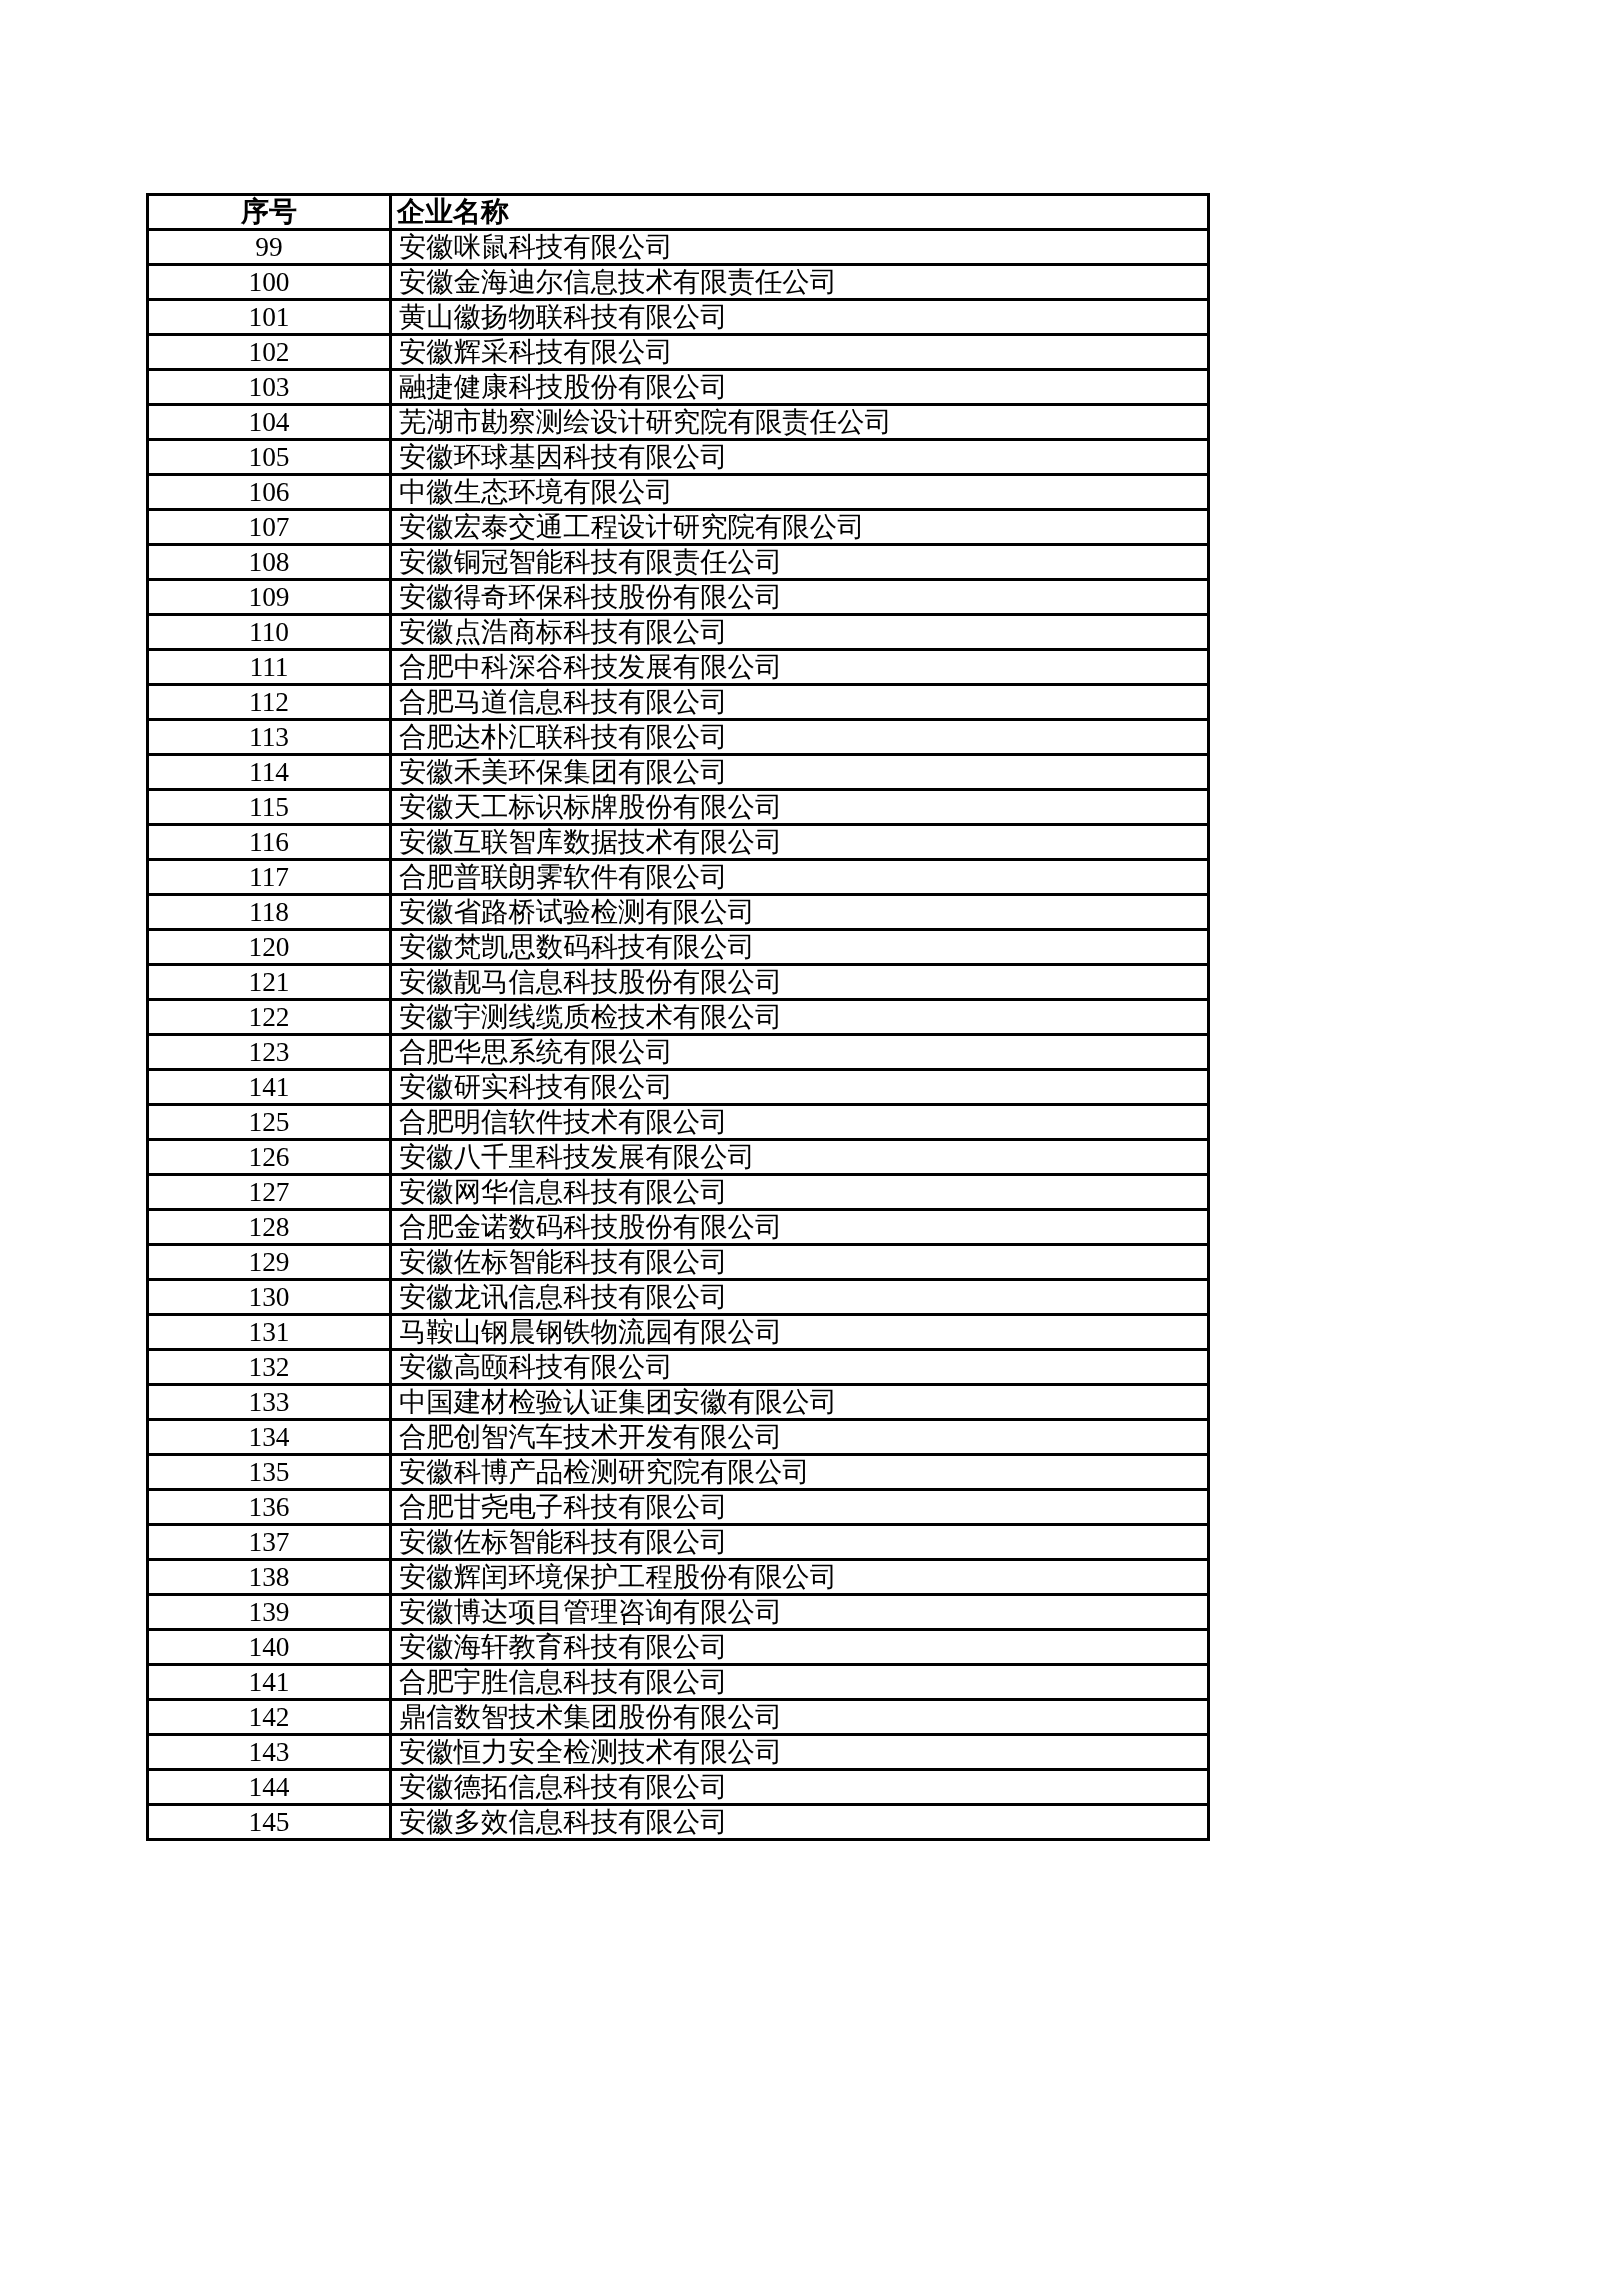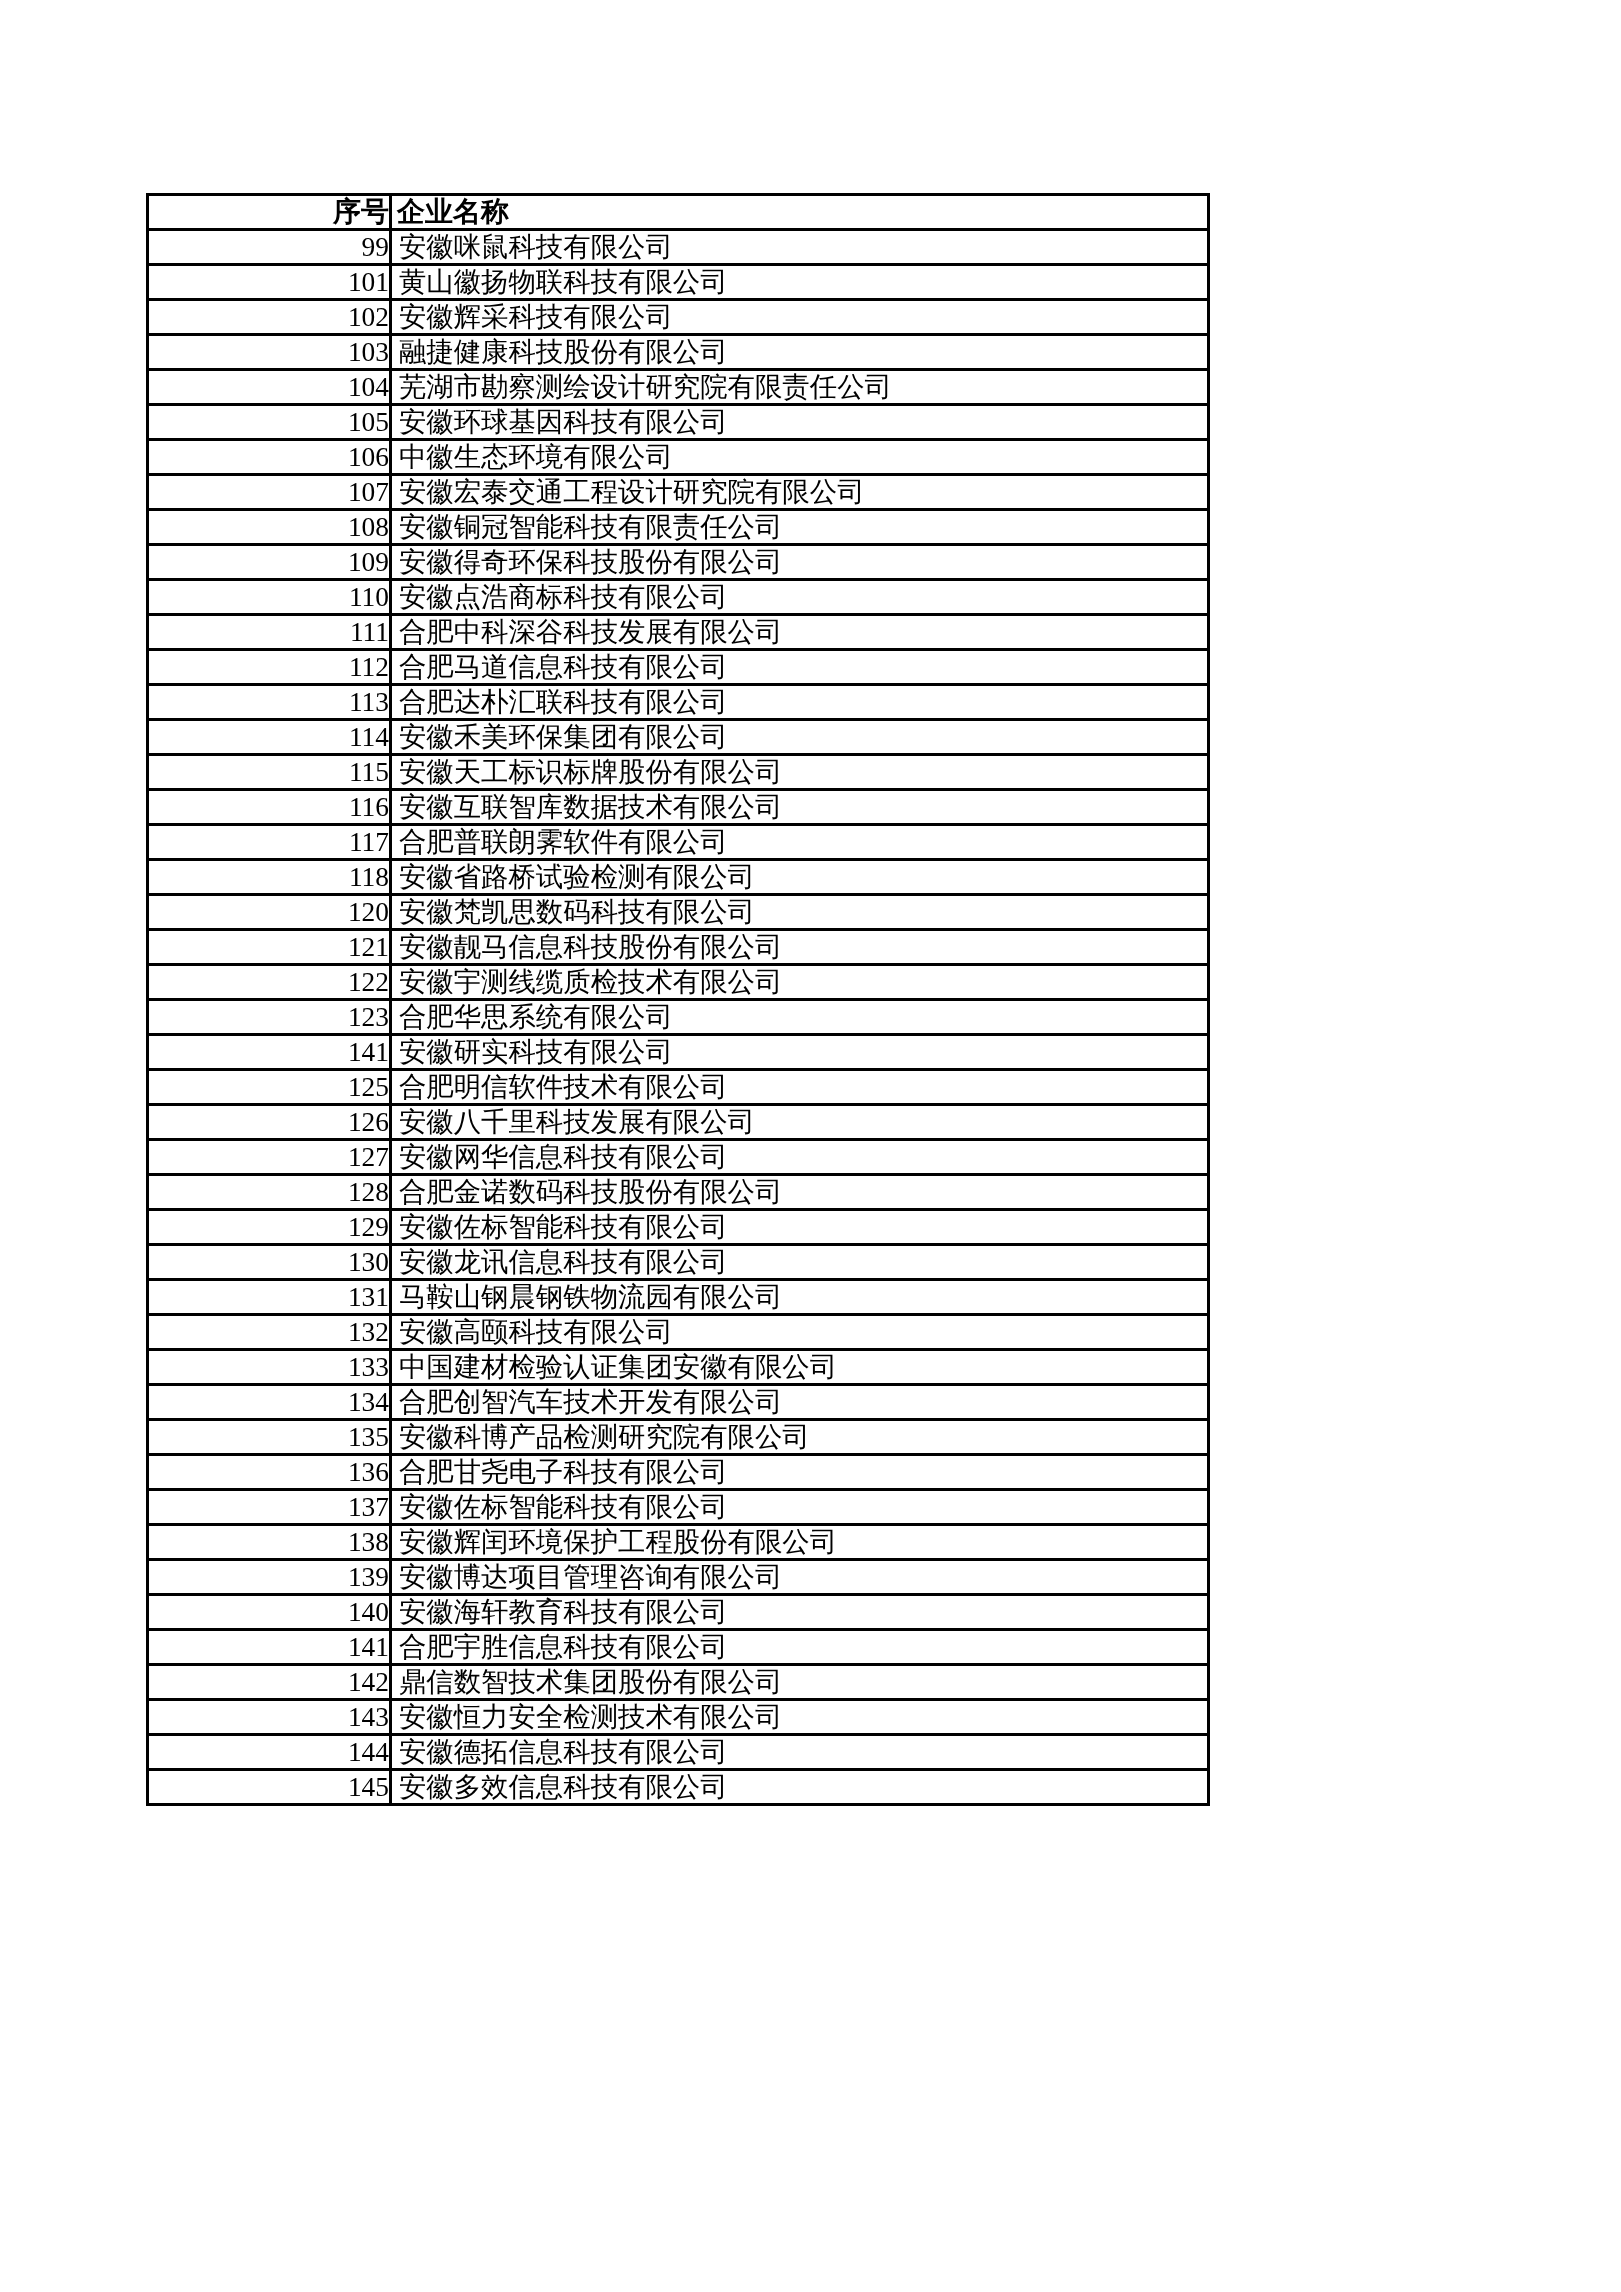--- a/index.html
+++ b/index.html
@@ -34,21 +34,21 @@
     vertical-align: middle;
     font-size: 27.4px;
     line-height: 1.1;
     white-space: nowrap;
     overflow: hidden;
   }
   table.company-table th {
     font-weight: bold;
     font-size: 28px;
   }
-  .cell-no   { text-align: right; margin-top: 26px; }
+  .cell-no   { text-align: center; margin-top: 26px; }
   .cell-name { text-align: left; padding-left: 6.9px; }
   th.cell-name { padding-left: 4.9px; }
 </style>
 </head>
 <body>
 
 <div class="page">
   <table class="company-table">
     <colgroup>
       <col class="col-no">
@@ -60,20 +60,24 @@
         <th class="cell-name">企业名称</th>
       </tr>
     </thead>
     <tbody id="table-body">
 
   <tr>
     <td class="cell-no">99</td>
     <td class="cell-name">安徽咪鼠科技有限公司</td>
   </tr>
 
+  <tr>
+    <td class="cell-no">100</td>
+    <td class="cell-name">安徽金海迪尔信息技术有限责任公司</td>
+  </tr>
 
   <tr>
     <td class="cell-no">101</td>
     <td class="cell-name">黄山徽扬物联科技有限公司</td>
   </tr>
 
   <tr>
     <td class="cell-no">102</td>
     <td class="cell-name">安徽辉采科技有限公司</td>
   </tr>

